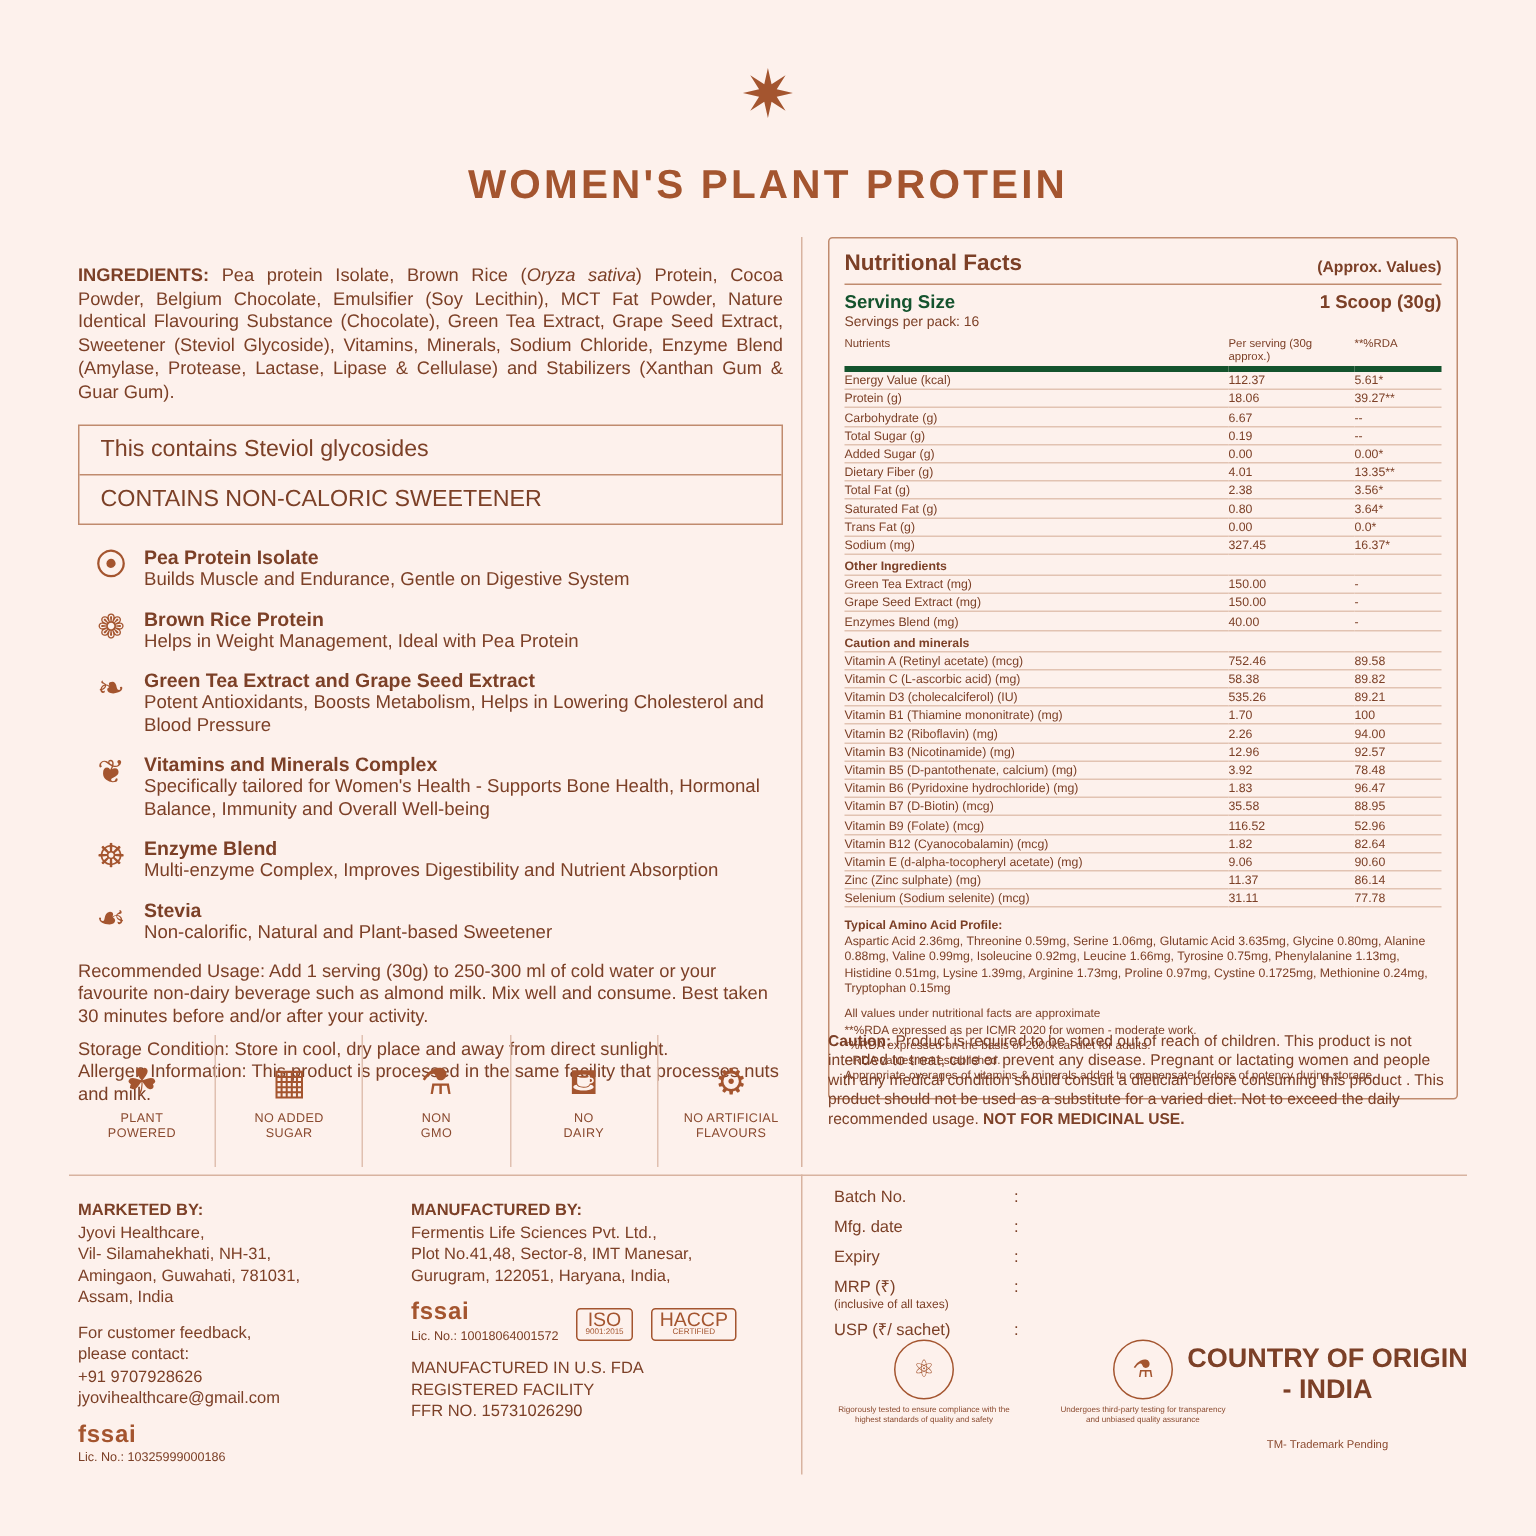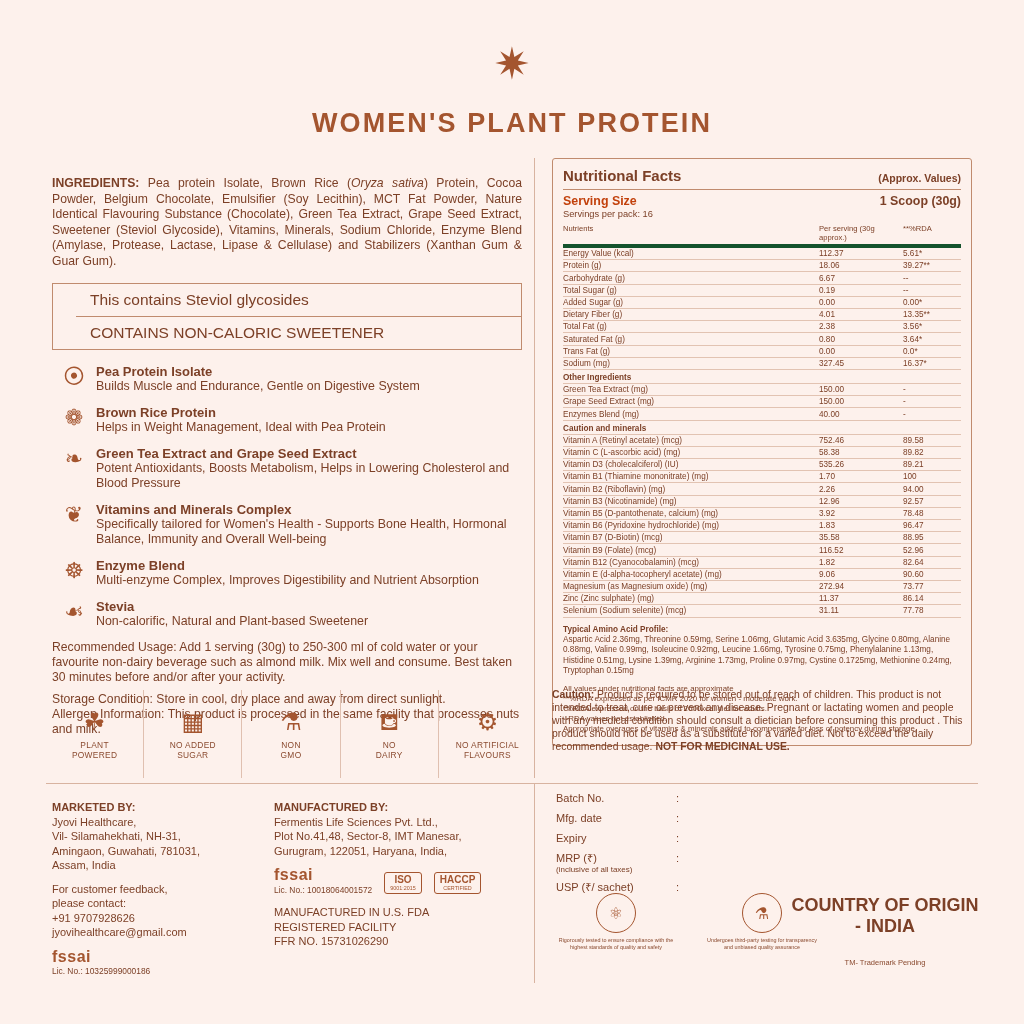--- a/index.html
+++ b/index.html
@@ -25,21 +25,21 @@
   .left{position:absolute;left:52px;top:176px;width:470px;}
   .right{position:absolute;left:552px;top:158px;width:420px;}
   .divider{
     position:absolute;left:534px;top:158px;width:1px;height:620px;
     background:#d8b3a0;
   }
   
   .ingredients{font-size:12.2px;line-height:15.6px;color:#7c4027;text-align:justify;}
   .ingredients b{font-weight:bold;}
   .ingredients i{font-style:italic;}
-  .sw-wrap{margin-top:13px;border:1px solid #c08b6e;padding-left:23px;}
+  .sw-wrap{margin-top:13px;border:1px solid #c08b6e;}
   .sw-row{padding:7px 14px;font-size:15.5px;color:#7c4027;}
   .sw-row.first{border-bottom:1px solid #c08b6e;}
   
   .features{margin-top:14px;}
   .feat{display:flex;margin-bottom:11px;}
   .feat .ic{width:44px;flex:0 0 44px;color:#a4552f;font-size:22px;line-height:1;padding-top:2px;text-align:center;}
   .feat .tx{flex:1;}
   .feat .h{font-size:13px;font-weight:bold;color:#7c4027;line-height:15px;}
   .feat .d{font-size:12.4px;color:#7c4027;line-height:15px;}
   
@@ -61,21 +61,21 @@
   
   .np{
     border:1px solid #c08b6e;border-radius:3px;padding:8px 10px 10px 10px;
     background:#fdf1ec;
   }
   .np-top{display:flex;justify-content:space-between;align-items:flex-end;}
   .np-title{font-size:15px;font-weight:bold;color:#7c4027;}
   .np-approx{font-size:10.5px;font-weight:bold;color:#7c4027;}
   .np-hr{height:1px;background:#c08b6e;margin:5px 0 4px;}
   .np-serv{display:flex;justify-content:space-between;align-items:flex-end;}
-  .np-serv .l{font-size:12.4px;font-weight:bold;color:#c2410c;}
+  .np-serv .l{font-size:12.4px;font-weight:bold;color:#14532d;}
   .np-serv .r{font-size:12.4px;font-weight:bold;color:#7c4027;}
   .np-sub{font-size:9.3px;color:#7c4027;margin-top:1px;}
   table.nt{width:100%;border-collapse:collapse;margin-top:4px;}
   table.nt td{font-size:8.2px;color:#7c4027;padding:1.1px 0;vertical-align:top;}
   table.nt td.c2{width:84px;text-align:left;}
   table.nt td.c3{width:58px;text-align:left;}
   table.nt tr.head td{font-size:7.6px;border-bottom:4px solid #14532d;padding-bottom:2px;}
   table.nt tr.sec td{font-weight:bold;padding-top:3px;}
   table.nt tr.line td{border-bottom:1px solid #e2c3b2;}
   .amino{margin-top:7px;font-size:8.2px;line-height:10.4px;color:#7c4027;}
@@ -90,21 +90,21 @@
   .botline{position:absolute;left:46px;top:783px;width:932px;height:1px;background:#d8b3a0;}
   .vline2{position:absolute;left:534px;top:783px;width:1px;height:200px;background:#d8b3a0;}
   .mk{position:absolute;left:52px;top:800px;width:230px;font-size:11px;line-height:14.5px;color:#7c4027;}
   .mk b{font-weight:bold;}
   .mf{position:absolute;left:274px;top:800px;width:240px;font-size:11px;line-height:14.5px;color:#7c4027;}
   .mf b{font-weight:bold;}
   .fssai-badge{font-size:16px;color:#a4552f;font-weight:bold;letter-spacing:.5px;}
   .lic{font-size:8.4px;color:#7c4027;}
   .cert-row{display:flex;gap:12px;align-items:center;margin-top:10px;}
   .cert{border:1px solid #a4552f;border-radius:3px;padding:2px 5px;text-align:center;}
-  .cert .t{font-size:10px;font-weight:bold;color:#a4552f;line-height:10px;}
+  .cert .t{font-size:13px;font-weight:normal;color:#a4552f;line-height:10px;}
   .cert .s{font-size:5.4px;color:#a4552f;line-height:6px;}
   .fields{position:absolute;left:556px;top:792px;width:260px;font-size:11px;color:#7c4027;}
   .frow{display:flex;margin-bottom:7px;}
   .frow .fl{width:120px;line-height:13px;}
   .frow .fc{width:14px;}
   .frow .sm{font-size:8px;display:block;line-height:9px;}
   .seals{position:absolute;left:556px;top:893px;width:420px;display:flex;gap:26px;}
   .seal{width:120px;text-align:center;}
   .seal .circ{
     width:38px;height:38px;border:1px solid #a4552f;border-radius:50%;
@@ -362,25 +362,20 @@
             </tr>
         <tr class="line">
               <td>Vitamin B12 (Cyanocobalamin) (mcg)</td>
               <td class="c2">1.82</td>
               <td class="c3">82.64</td>
             </tr>
         <tr class="line">
               <td>Vitamin E (d-alpha-tocopheryl acetate) (mg)</td>
               <td class="c2">9.06</td>
               <td class="c3">90.60</td>
-            </tr>
-        <tr class="line">
-              <td>Magnesium (as Magnesium oxide) (mg)</td>
-              <td class="c2">272.94</td>
-              <td class="c3">73.77</td>
             </tr>
         <tr class="line">
               <td>Zinc (Zinc sulphate) (mg)</td>
               <td class="c2">11.37</td>
               <td class="c3">86.14</td>
             </tr>
         <tr class="line">
               <td>Selenium (Sodium selenite) (mcg)</td>
               <td class="c2">31.11</td>
               <td class="c3">77.78</td>

